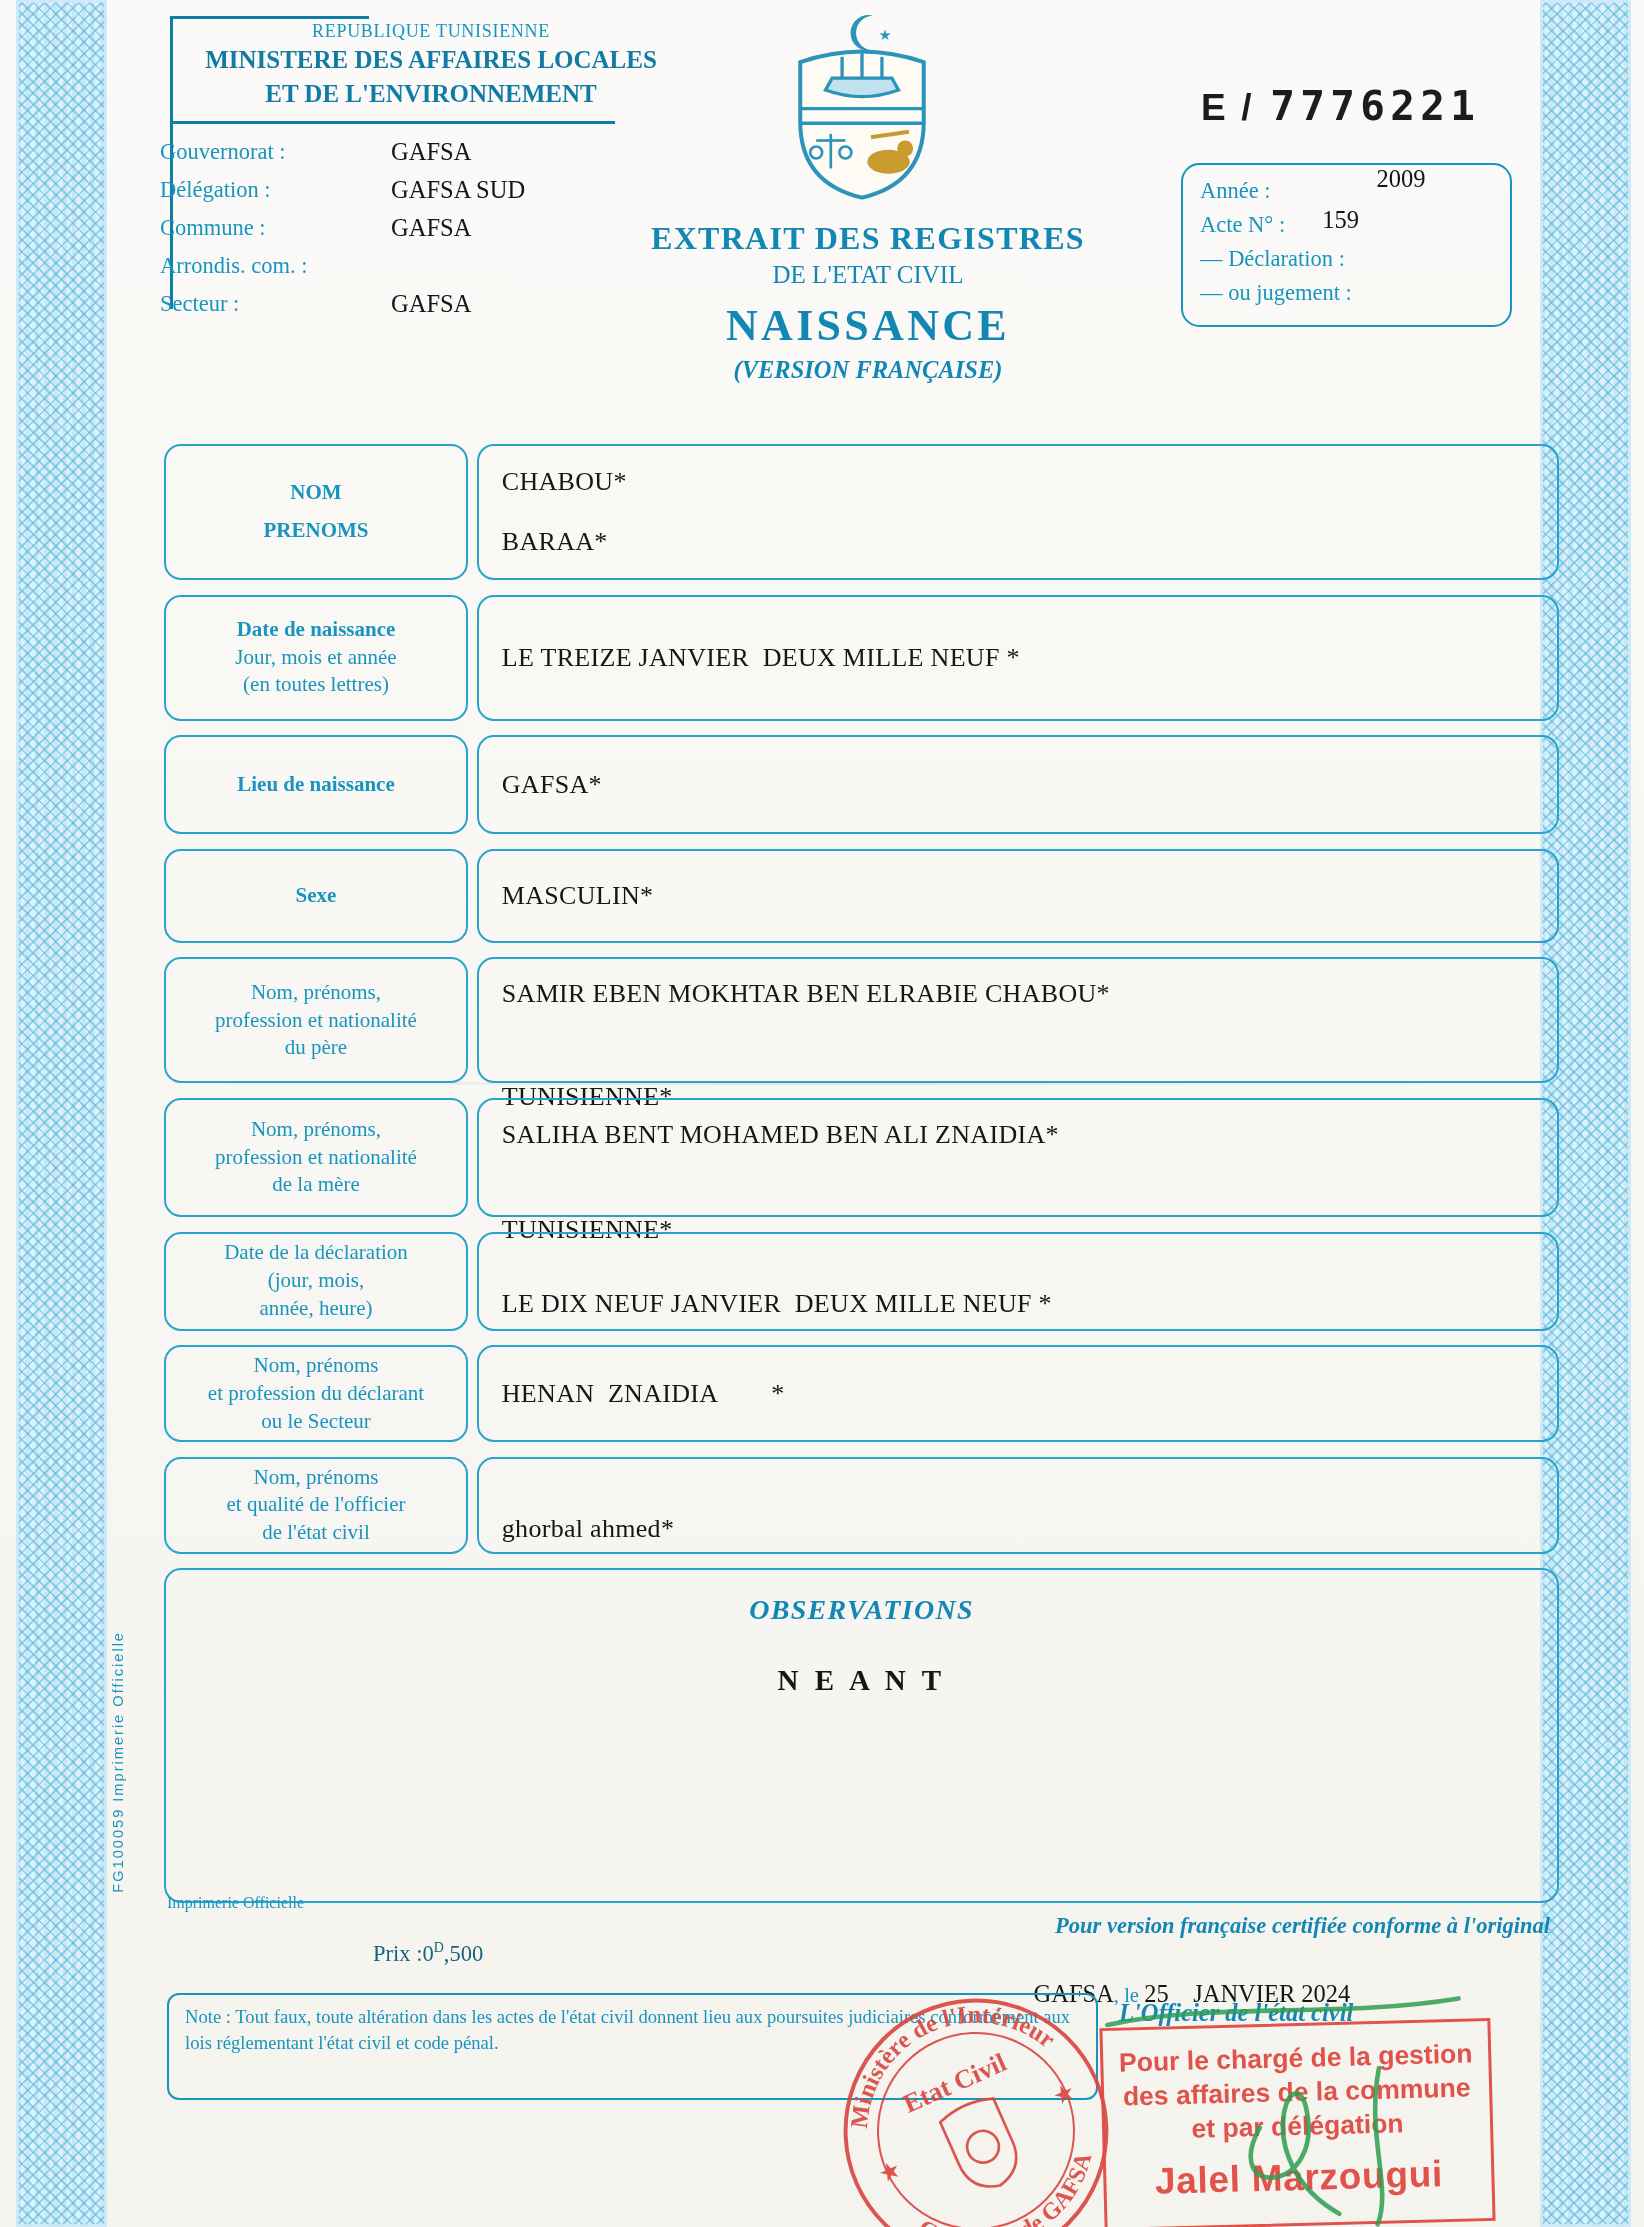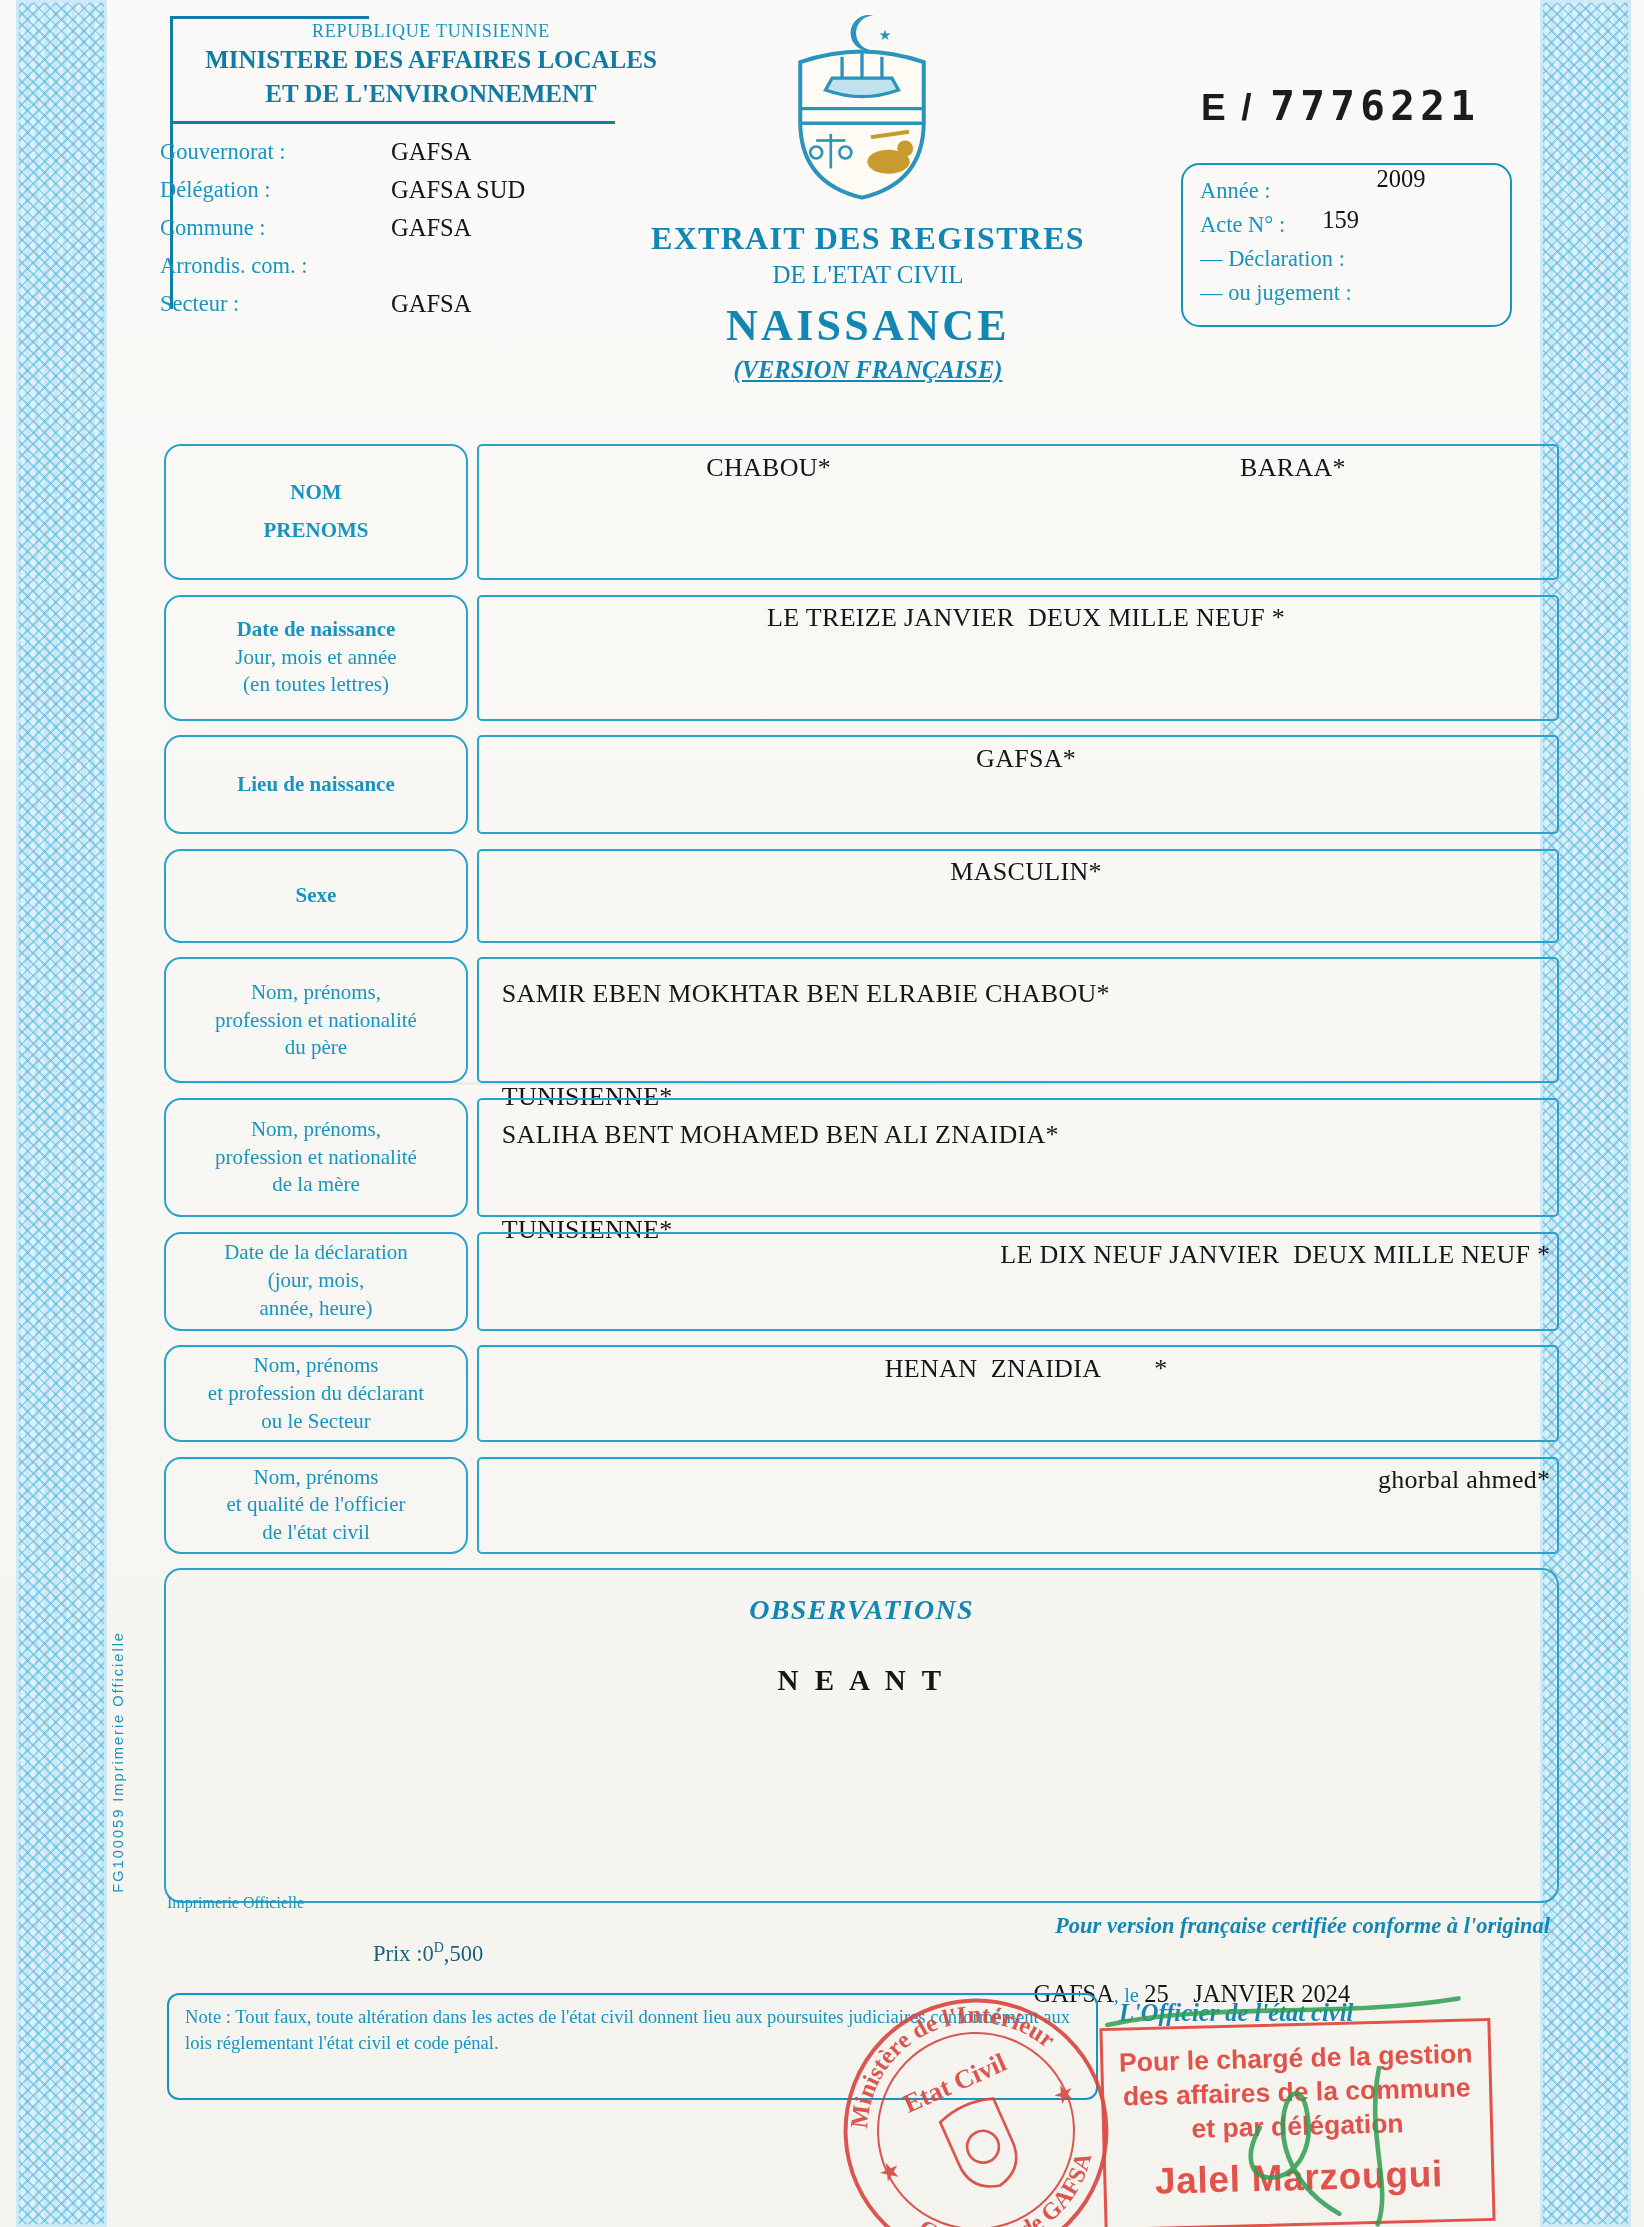--- a/index.html
+++ b/index.html
@@ -49,33 +49,33 @@
     border:2.7px solid #1795bf; border-radius:18.6px; padding:9.3px 17px; }
   .act-row { font-size:22.5px; color:#1795bf; height:34px; display:flex; align-items:center; }
   .typed { font-size:24.5px; color:#141414; font-family:"Liberation Serif",serif; }
   .annee-val { margin-left:106px; transform:translateY(-12px); }
   .acte-val { margin-left:37px; transform:translateY(-5.3px); }
 
   .title-block { position:absolute; left:550px; top:220px; width:636px; text-align:center; color:#1287b4; }
   .title-l1 { font-size:32px; font-weight:bold; letter-spacing:1.3px; }
   .title-l2 { font-size:25px; margin-top:4px; }
   .title-main { font-size:44px; font-weight:bold; letter-spacing:3.3px; margin-top:10.6px; }
-  .title-sub { font-size:24.5px; font-style:italic; font-weight:bold; margin-top:5.3px;text-decoration:underline; }
+  .title-sub { font-size:24.5px; font-style:italic; font-weight:bold; margin-top:5.3px; }
 
   
   .table { position:absolute; left:164px; top:444px; width:1395px; display:flex; flex-direction:column; gap:14.6px; }
   .trow { display:flex; gap:9.3px; }
   .tlabel { width:304px; border:2.7px solid #29a3cb; border-radius:17px;
     display:flex; flex-direction:column; justify-content:center; align-items:center;
     text-align:center; color:#1795bf; font-size:21px; line-height:1.32; padding:5.3px 9.3px; }
   .tlabel .bold { font-weight:bold; }
   .tlabel .gap-top { margin-top:10.6px; }
-  .tvalue { position:relative; flex:1; border:2.7px solid #29a3cb; border-radius:5px;
-    padding:6.6px 6.6px 6.6px 22.5px; display:flex; flex-direction:row; justify-content:center;
-    font-size:26px; color:#161616;text-align:right; }
+  .tvalue { position:relative; flex:1; border:2.7px solid #29a3cb; border-radius:17px;
+    padding:6.6px 6.6px 6.6px 22.5px; display:flex; flex-direction:column; justify-content:center;
+    font-size:26px; color:#161616; }
   .val { white-space:pre; letter-spacing:0.3px; }
   .r1 { height:136px; } .r1 .tvalue { justify-content:space-around; }
   .r2 { height:126px; }
   .r3 { height:99px; }
   .r4 { height:94px; }
   .r5 { height:126px; }
   .r6 { height:119px; }
   .r5 .tvalue, .r6 .tvalue { justify-content:flex-start; padding-top:20px; }
   .val.overflow { position:absolute; bottom:-30.5px; left:22.5px; }
   .r7 { height:99px; } .r7 .tvalue { justify-content:flex-end; padding-bottom:9.3px; }

